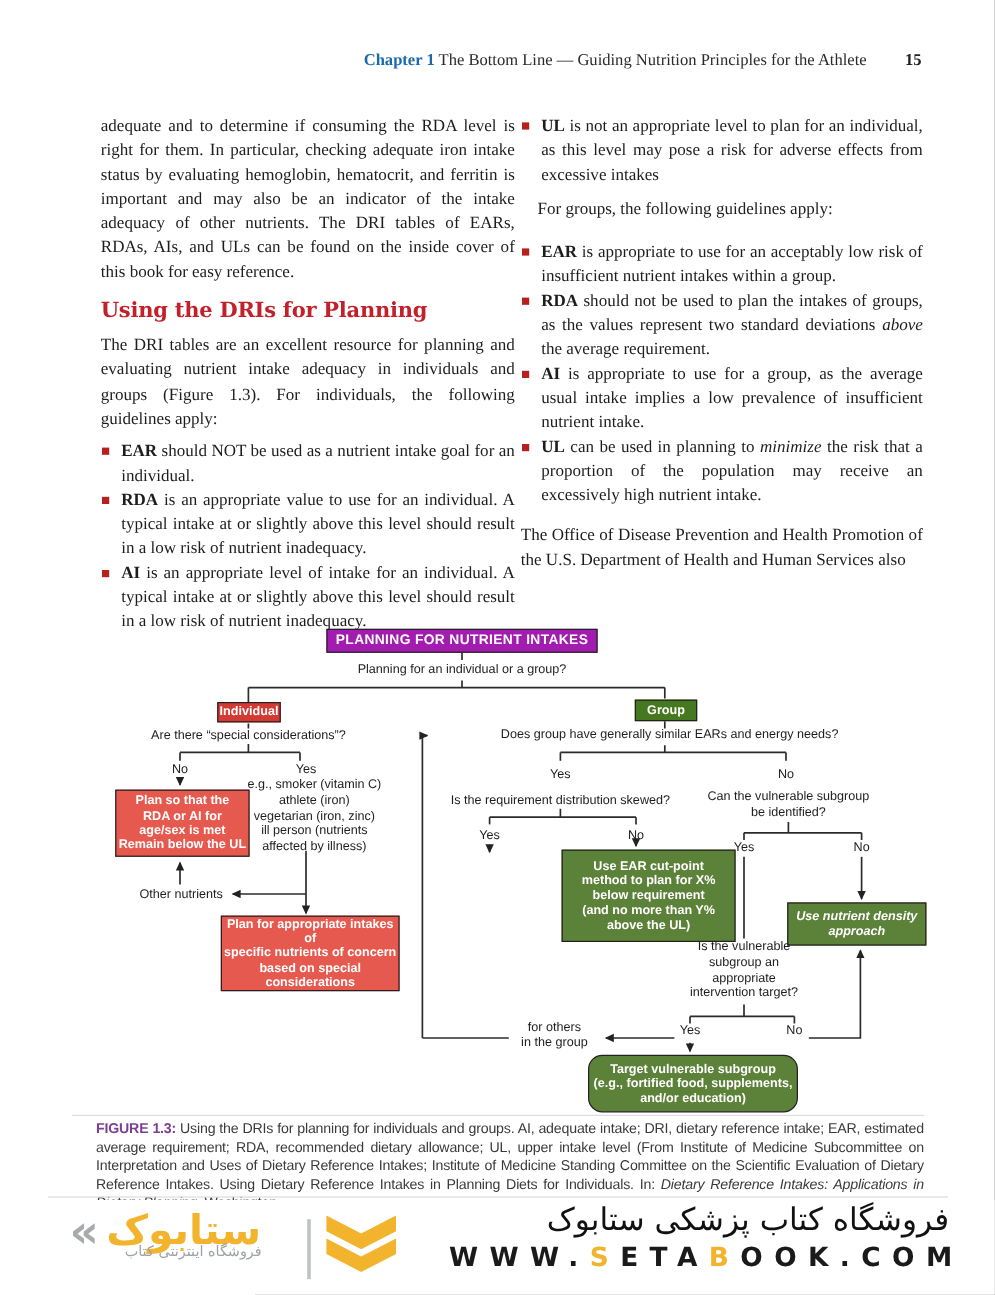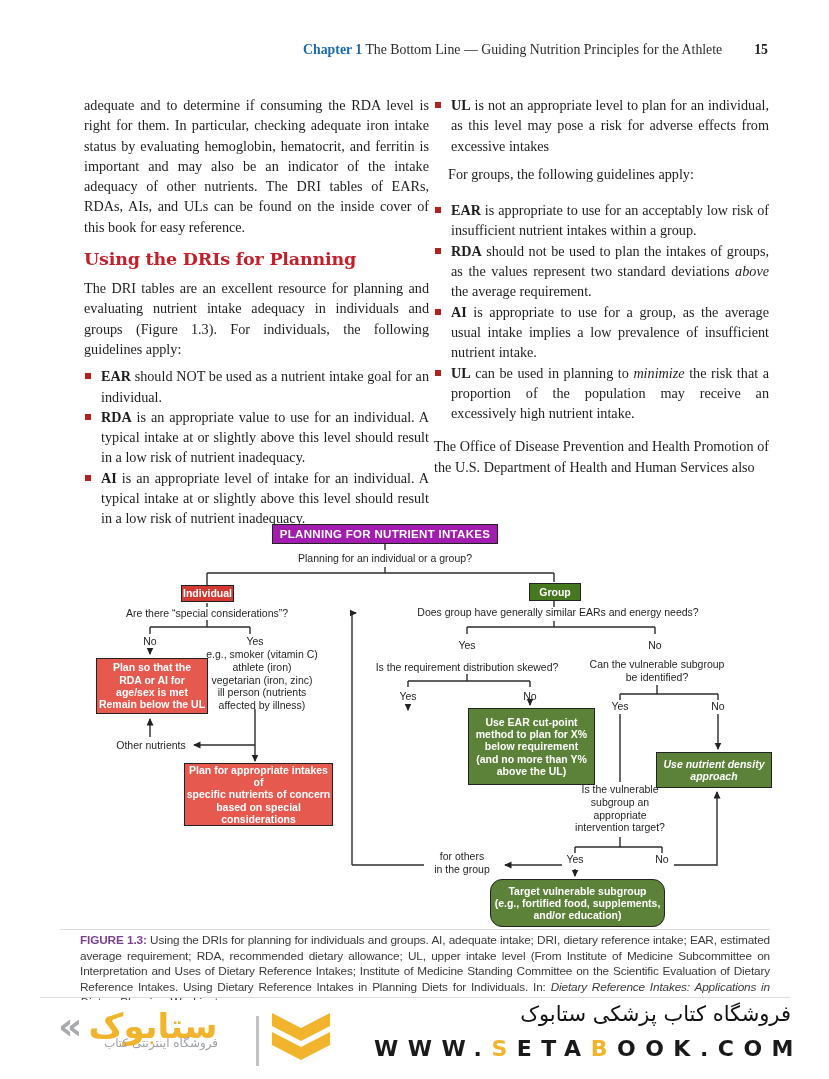--- a/index.html
+++ b/index.html
@@ -61,21 +61,21 @@
   .footer{position:absolute;left:0;top:1000px;width:829px;height:79px;background:#fff;}
   .logo-word{position:absolute;left:58px;top:4px;display:flex;align-items:center;
              font-family:"DejaVu Sans",sans-serif;}
   .logo-mark{color:#a8abae;font-size:38px;font-weight:bold;line-height:40px;}
   .logo-fa{color:#f2b42c;font-size:34px;font-weight:bold;line-height:44px;margin-left:6px;}
   .logo-sub{position:absolute;left:96px;top:36px;width:130px;text-align:center;
             font-family:"DejaVu Sans",sans-serif;font-size:12px;color:#9ea2a6;}
   .logo-divider{position:absolute;left:256px;top:16px;width:3px;height:50px;background:#bfc3c6;}
   .emblem{position:absolute;left:270px;top:13px;}
   .store-name{position:absolute;right:38px;top:2px;font-family:"DejaVu Sans",sans-serif;
-              font-size:21px;font-weight:500;color:#111;}
+              font-size:26px;font-weight:500;color:#111;}
   .site-url{position:absolute;right:26px;top:36px;font-family:"DejaVu Sans",sans-serif;
             font-size:22px;font-weight:600;letter-spacing:9.5px;color:#1a1a1a;}
   .url-accent{color:#f2b42c;}
 </style>
 </head>
 <body>
 
 <div class="page">
 
   <div class="page-header">
@@ -214,21 +214,21 @@
 considerations</div>
 
     <div class="flabel" style="left:558px;top:606px;width:400px;">Does group have generally similar EARs and energy needs?</div>
     <div class="flabel" style="left:467px;top:639px;">Yes</div>
     <div class="flabel" style="left:655px;top:639px;">No</div>
 
     <div class="flabel" style="left:467px;top:661px;width:230px;">Is the requirement distribution skewed?</div>
     <div class="flabel" style="left:408px;top:690px;">Yes</div>
     <div class="flabel" style="left:530px;top:690px;">No</div>
 
-    <div class="fbox green" style="left:468px;top:708px;width:127px;height:77px;">Use EAR cut-point
+    <div class="fbox green" style="left:468px;top:708px;width:145px;height:77px;">Use EAR cut-point
 method to plan for X%
 below requirement
 (and no more than Y%
 above the UL)</div>
 
     <div class="flabel" style="left:657px;top:658px;text-align:center;">Can the vulnerable subgroup
 be identified?</div>
     <div class="flabel" style="left:620px;top:700px;">Yes</div>
     <div class="flabel" style="left:718px;top:700px;">No</div>
 

